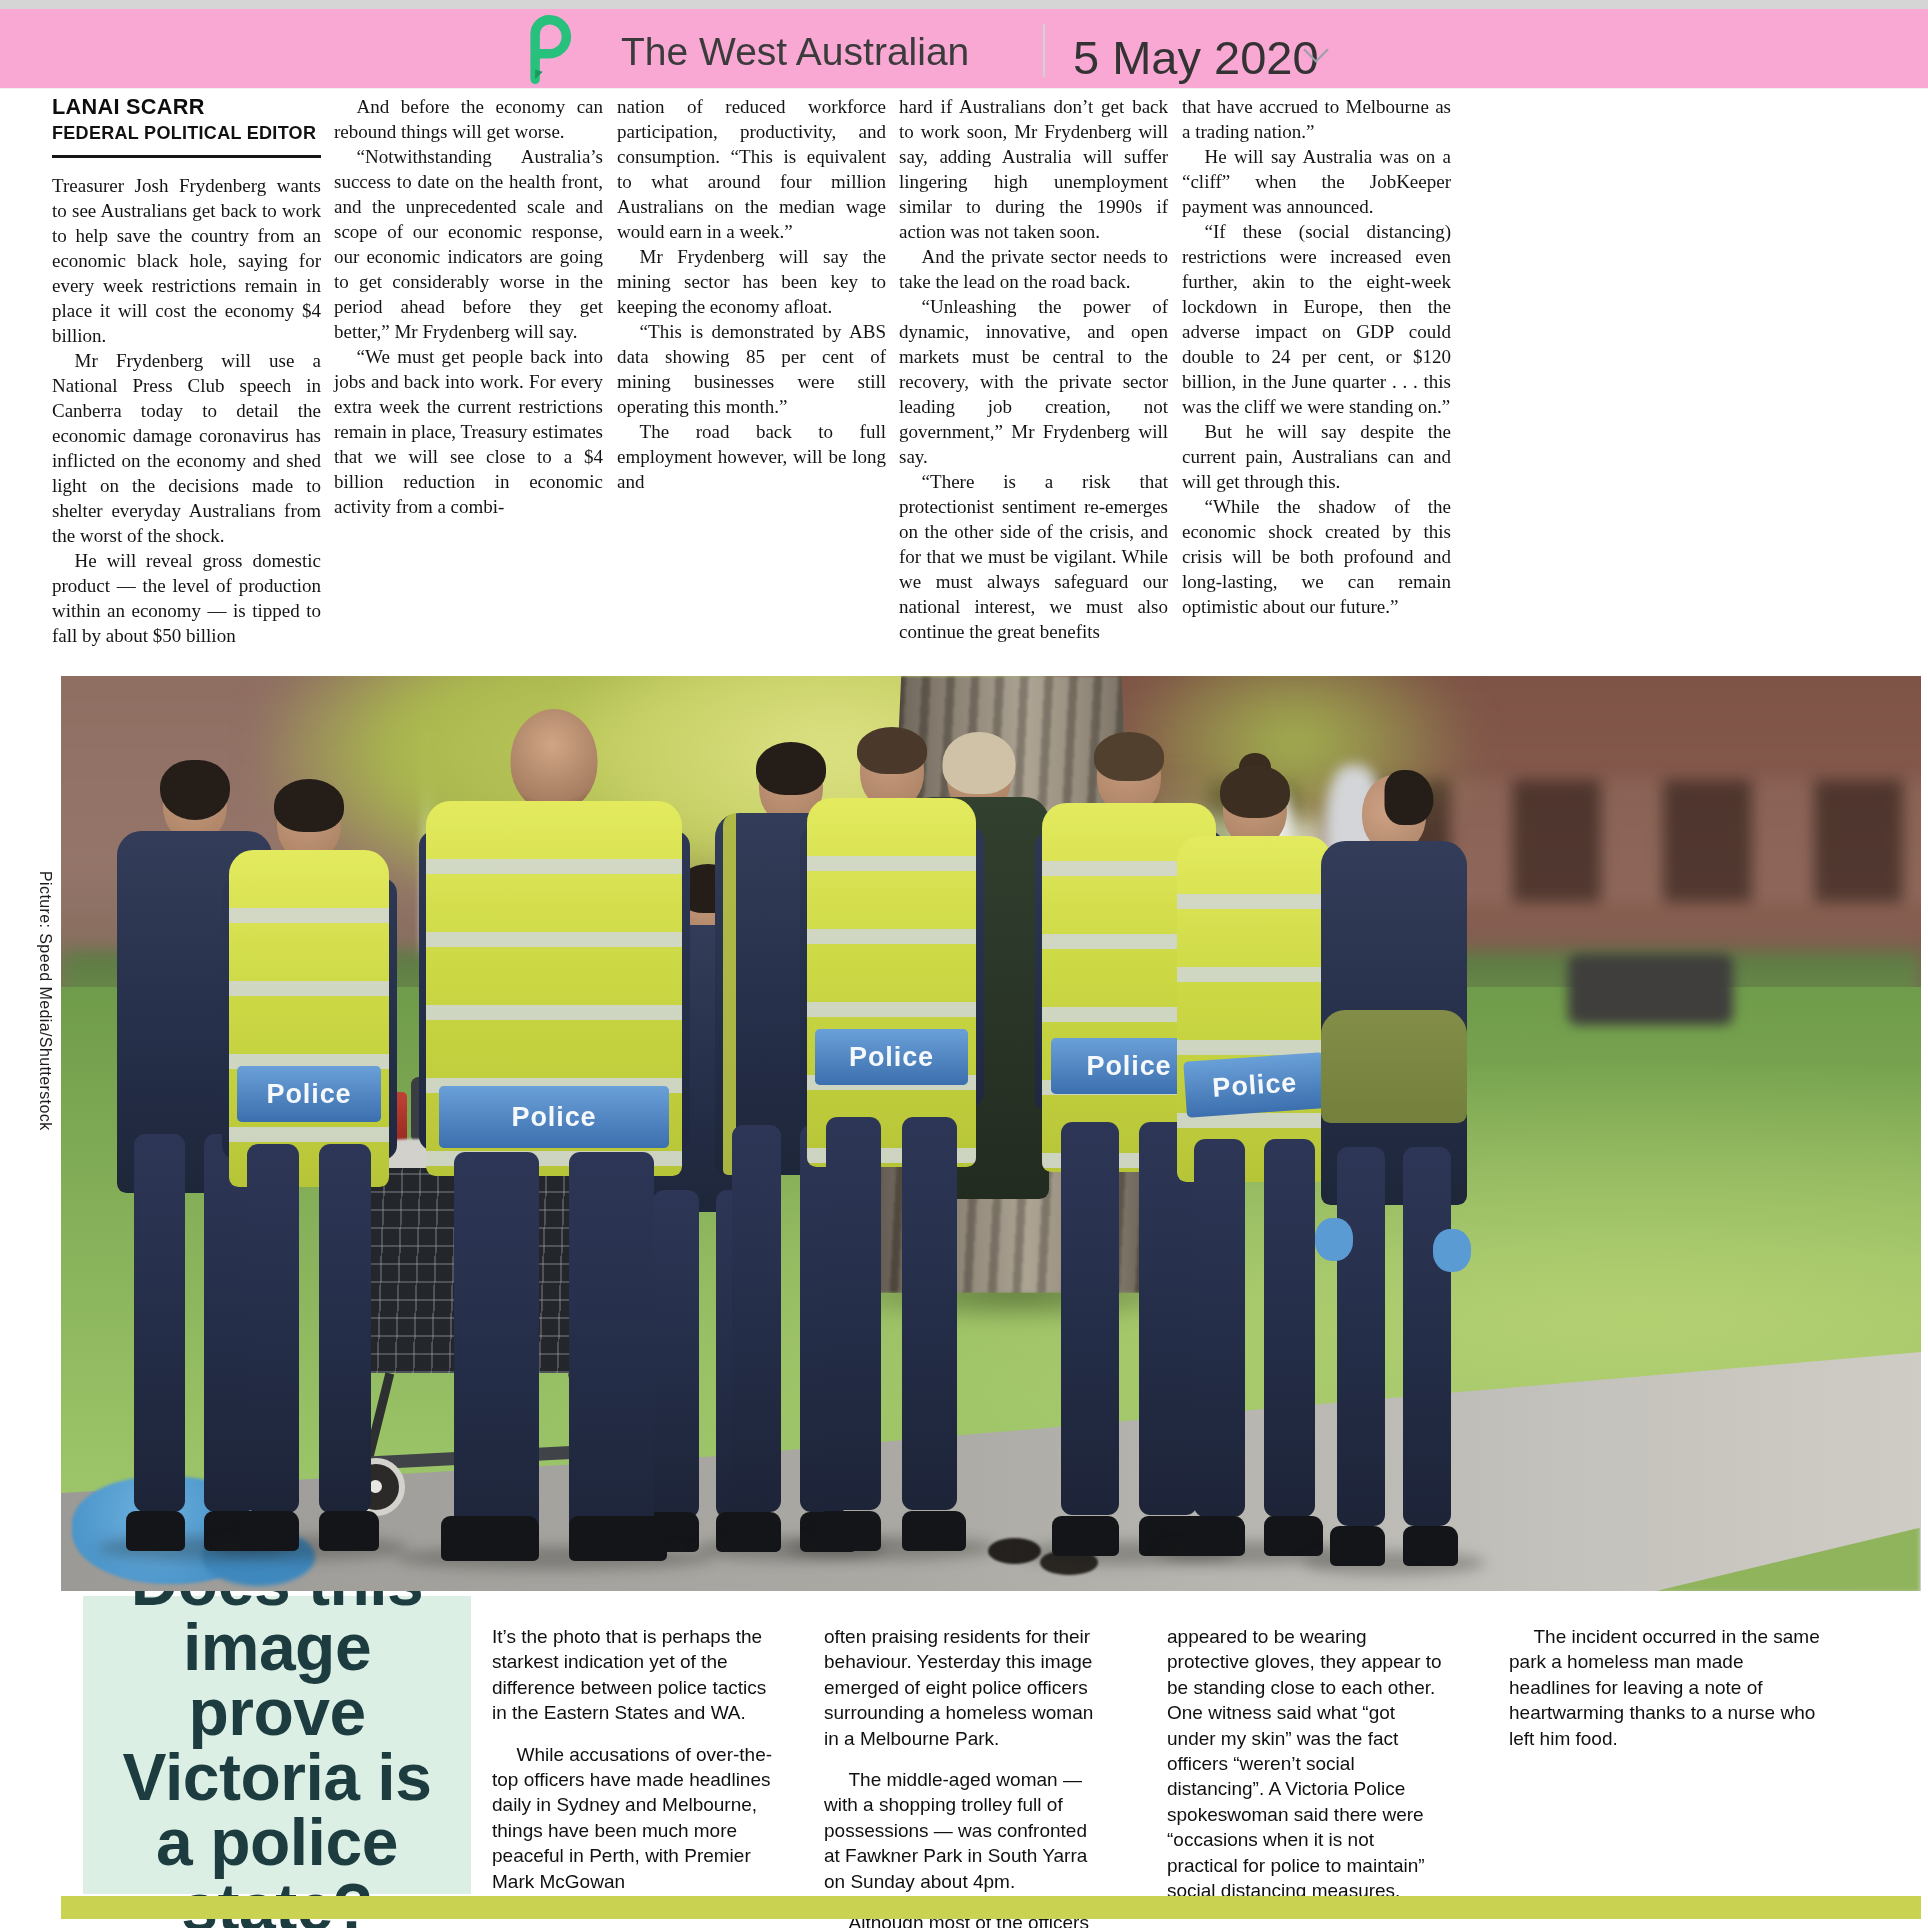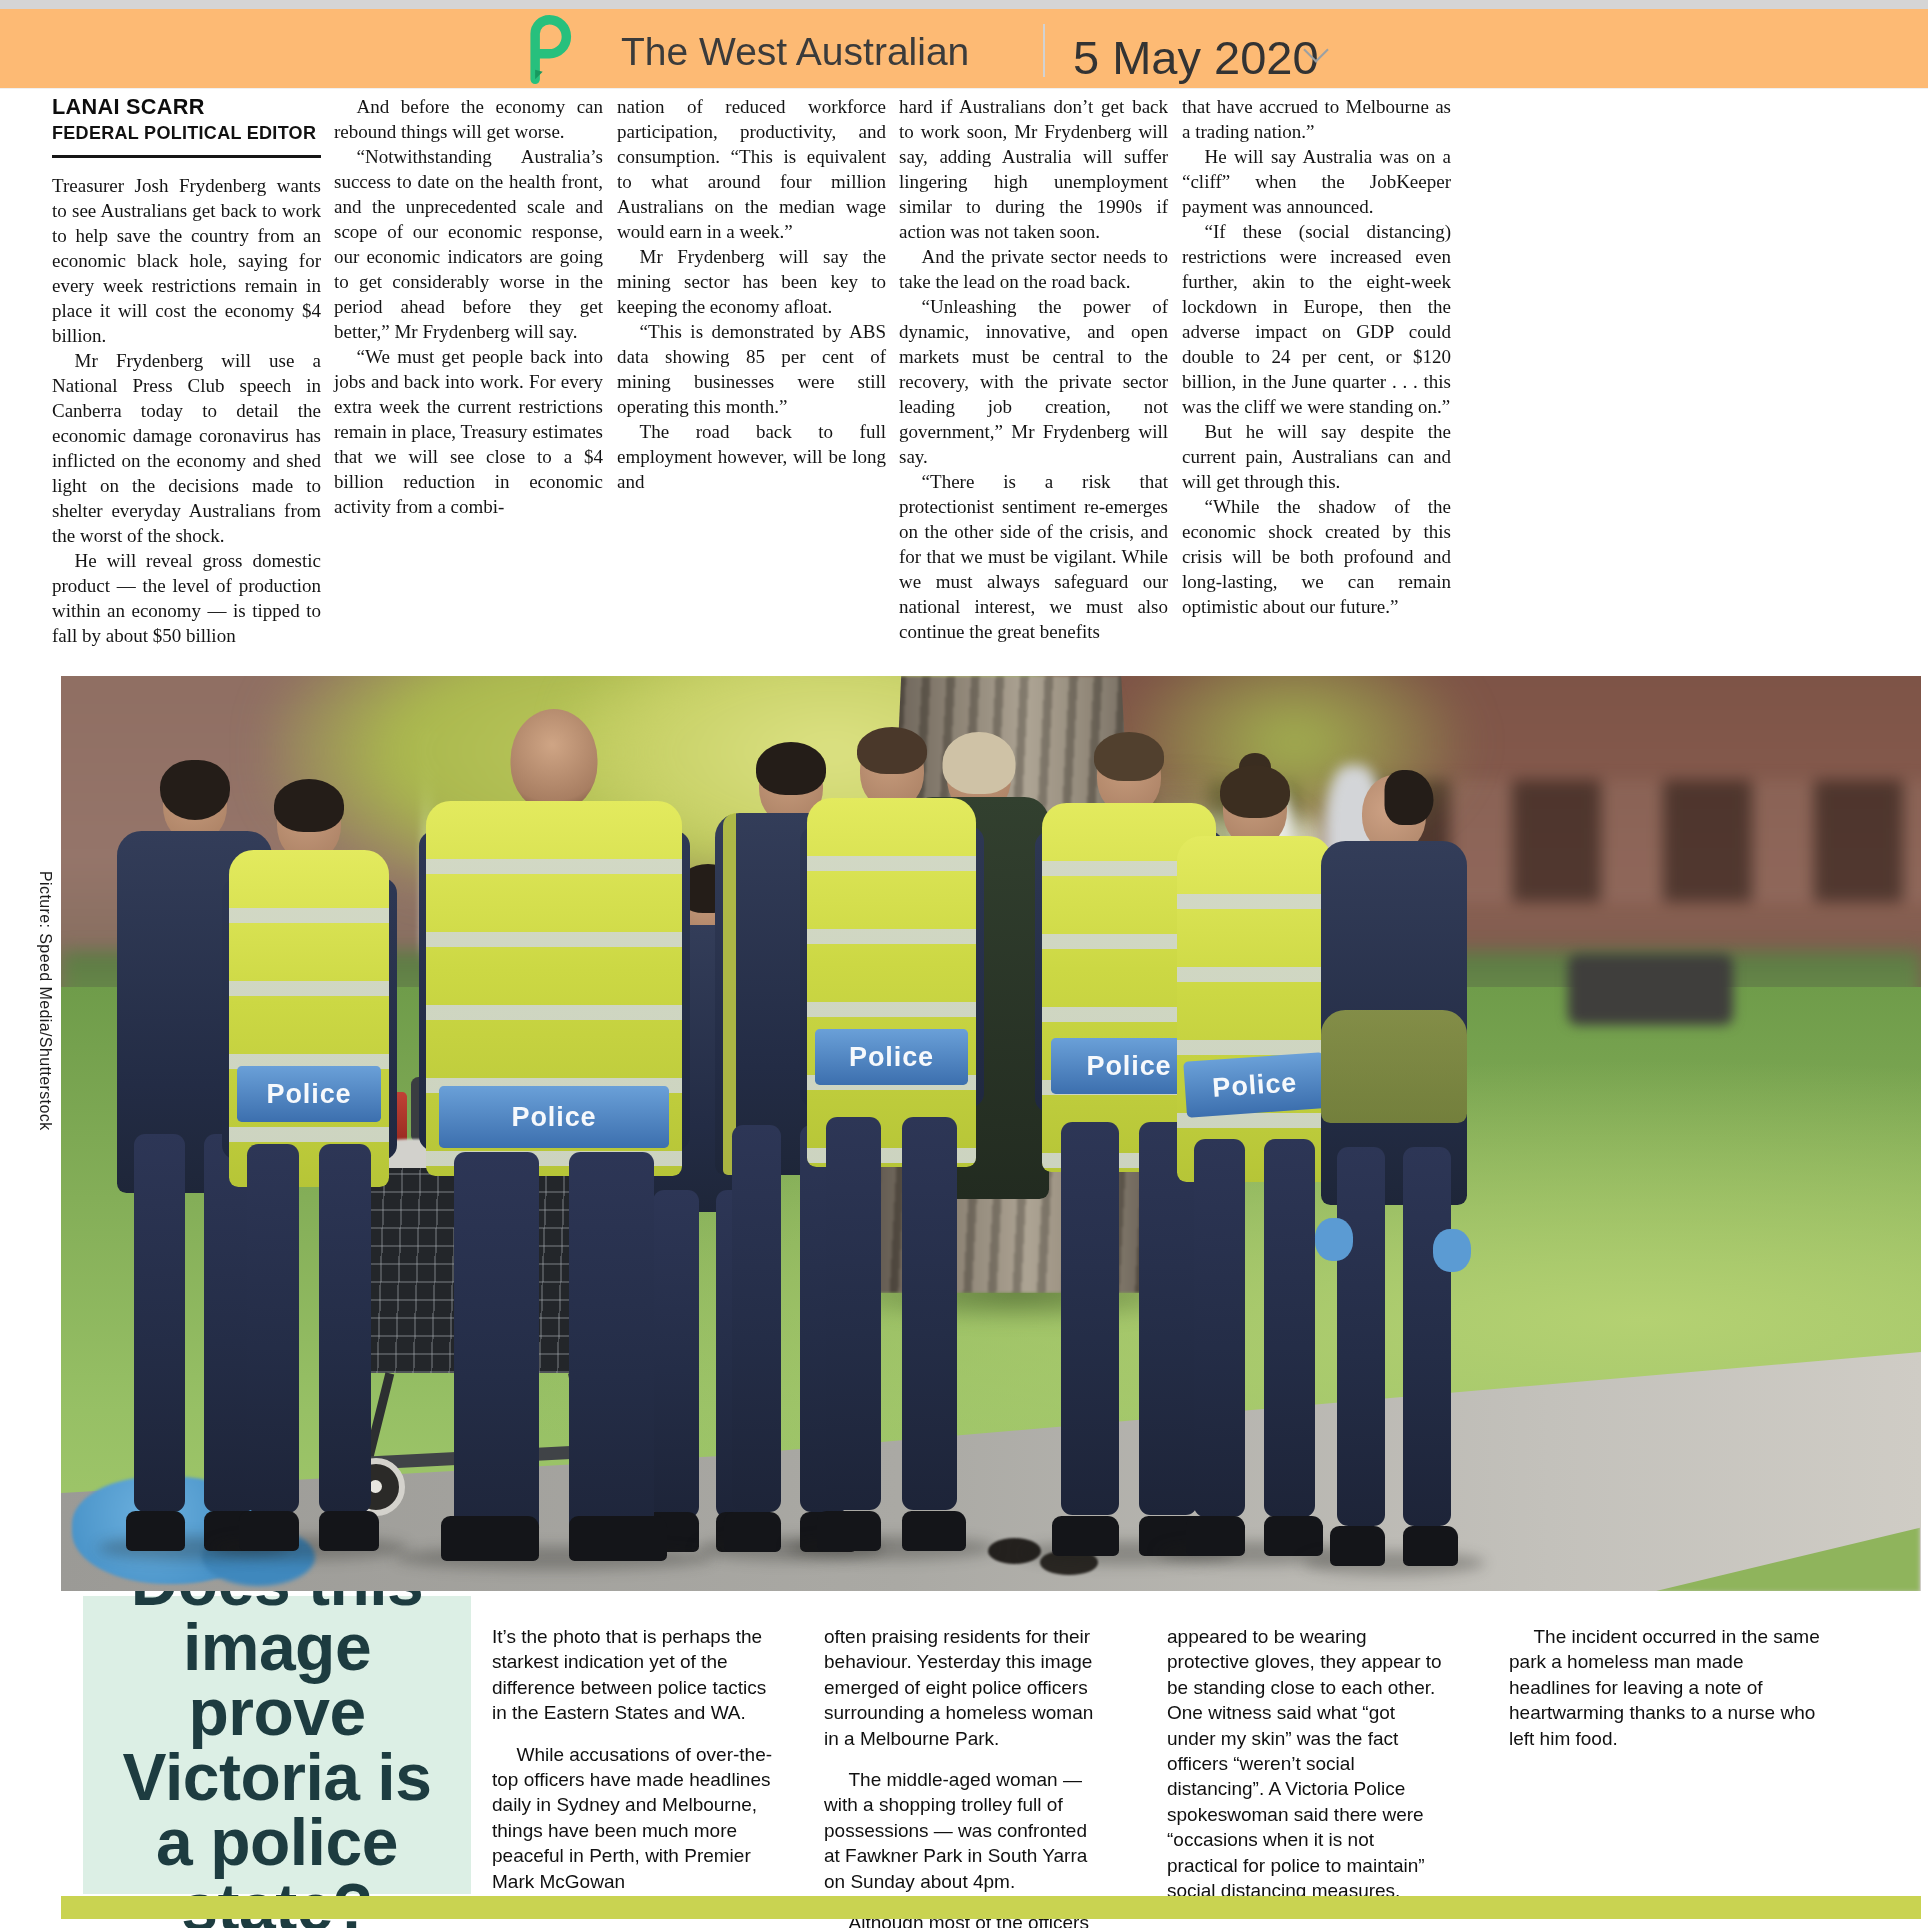--- a/index.html
+++ b/index.html
@@ -2,21 +2,21 @@
 <html style="font-size:15px"><head>
 <meta charset="utf-8">
 <style>
   html,body{margin:0;padding:0;}
   body{width:1928px;height:1928px;background:#ffffff;position:relative;overflow:hidden;
        font-family:"Liberation Sans","DejaVu Sans",sans-serif;}
   .abs{position:absolute;}
 
   
   .top-strip{left:0;top:0;width:1928px;height:9.4px;background:#d5d5d5;}
-  .masthead{left:0;top:9.4px;width:1928px;height:79px;background:#fdba74;border-bottom:0.9px solid #f0f0f0;}
+  .masthead{left:0;top:9.4px;width:1928px;height:79px;background:#f9a8d4;border-bottom:0.9px solid #f0f0f0;}
   .logo{left:520px;top:3.8px;}
   .pub-title{left:621px;top:21px;font-size:39px;color:#3b3b3b;letter-spacing:0;}
   .mast-sep{left:1043px;top:15px;width:1.9px;height:53px;background:#d2d2d2;}
   .mast-date{left:1073px;top:21px;font-size:47px;color:#333;}
   .chev{left:1307px;top:32px;width:16px;height:16px;border-right:2.8px solid #9aa0a4;border-bottom:2.8px solid #9aa0a4;transform:rotate(45deg);}
 
   
   .col{position:absolute;top:94px;width:269px;font-family:"Liberation Serif","DejaVu Serif",serif;
        font-size:19px;line-height:25px;color:#141414;text-align:justify;}
   .col p{margin:0;}

